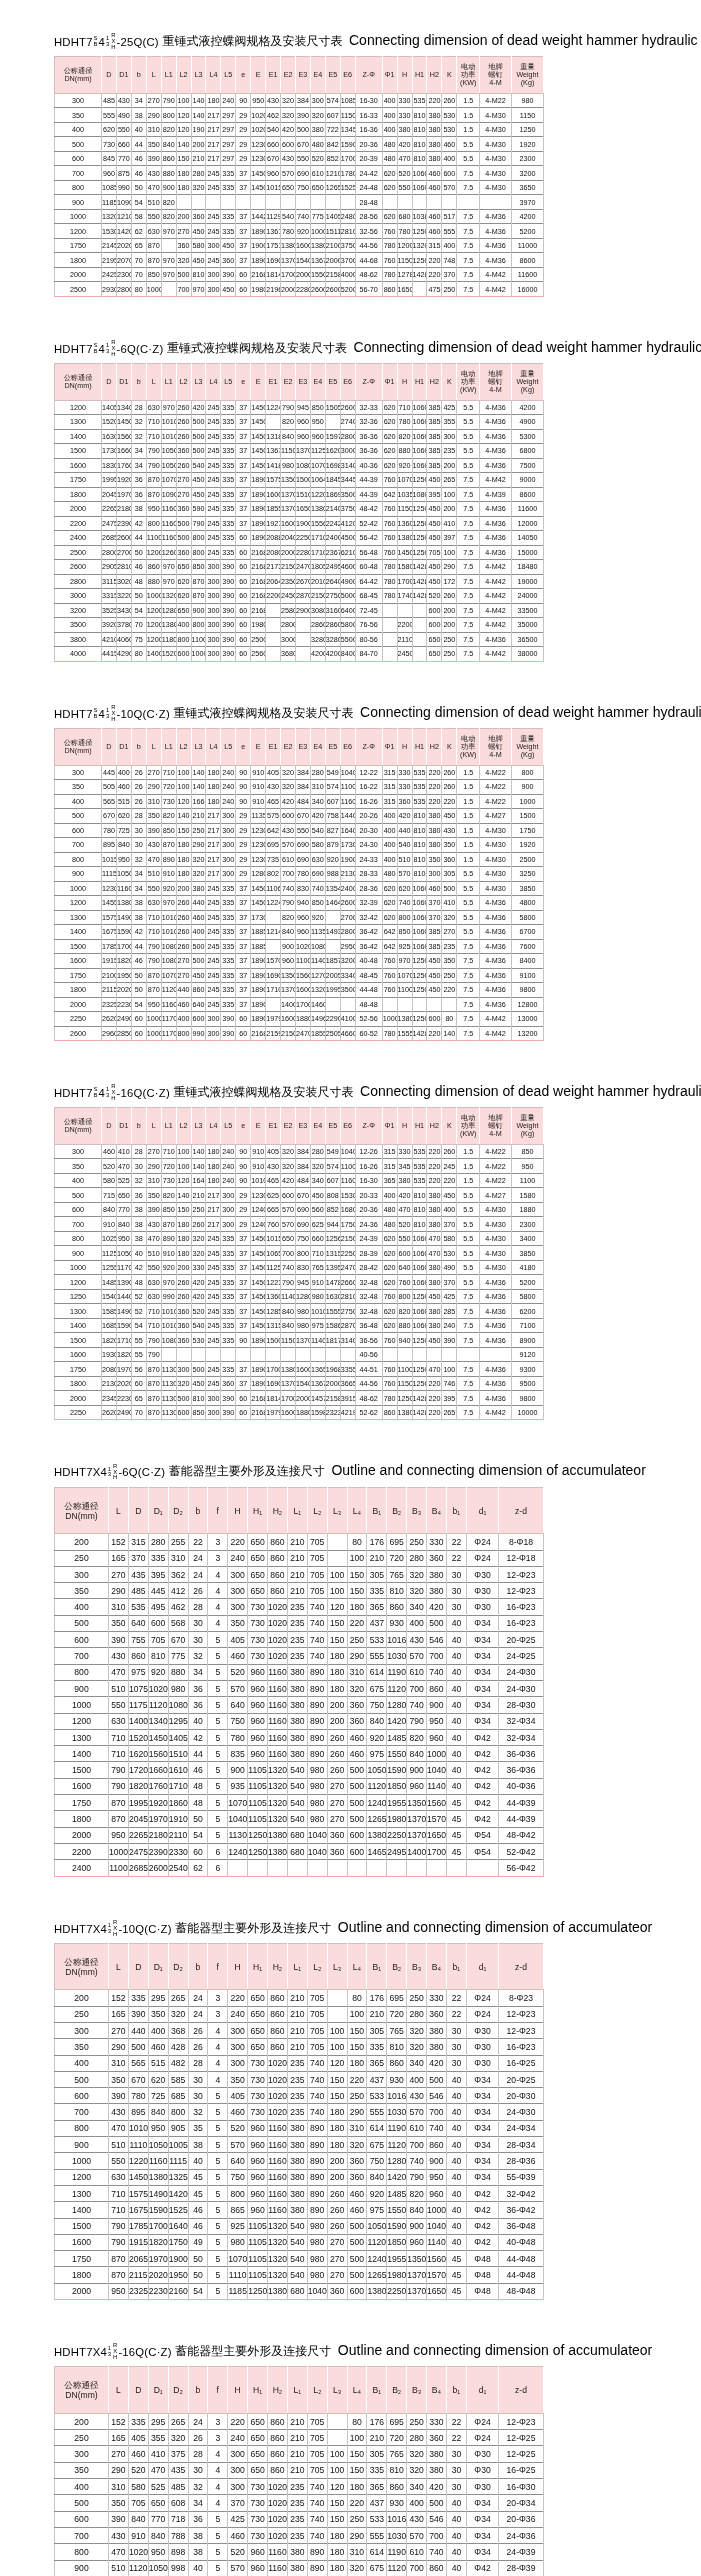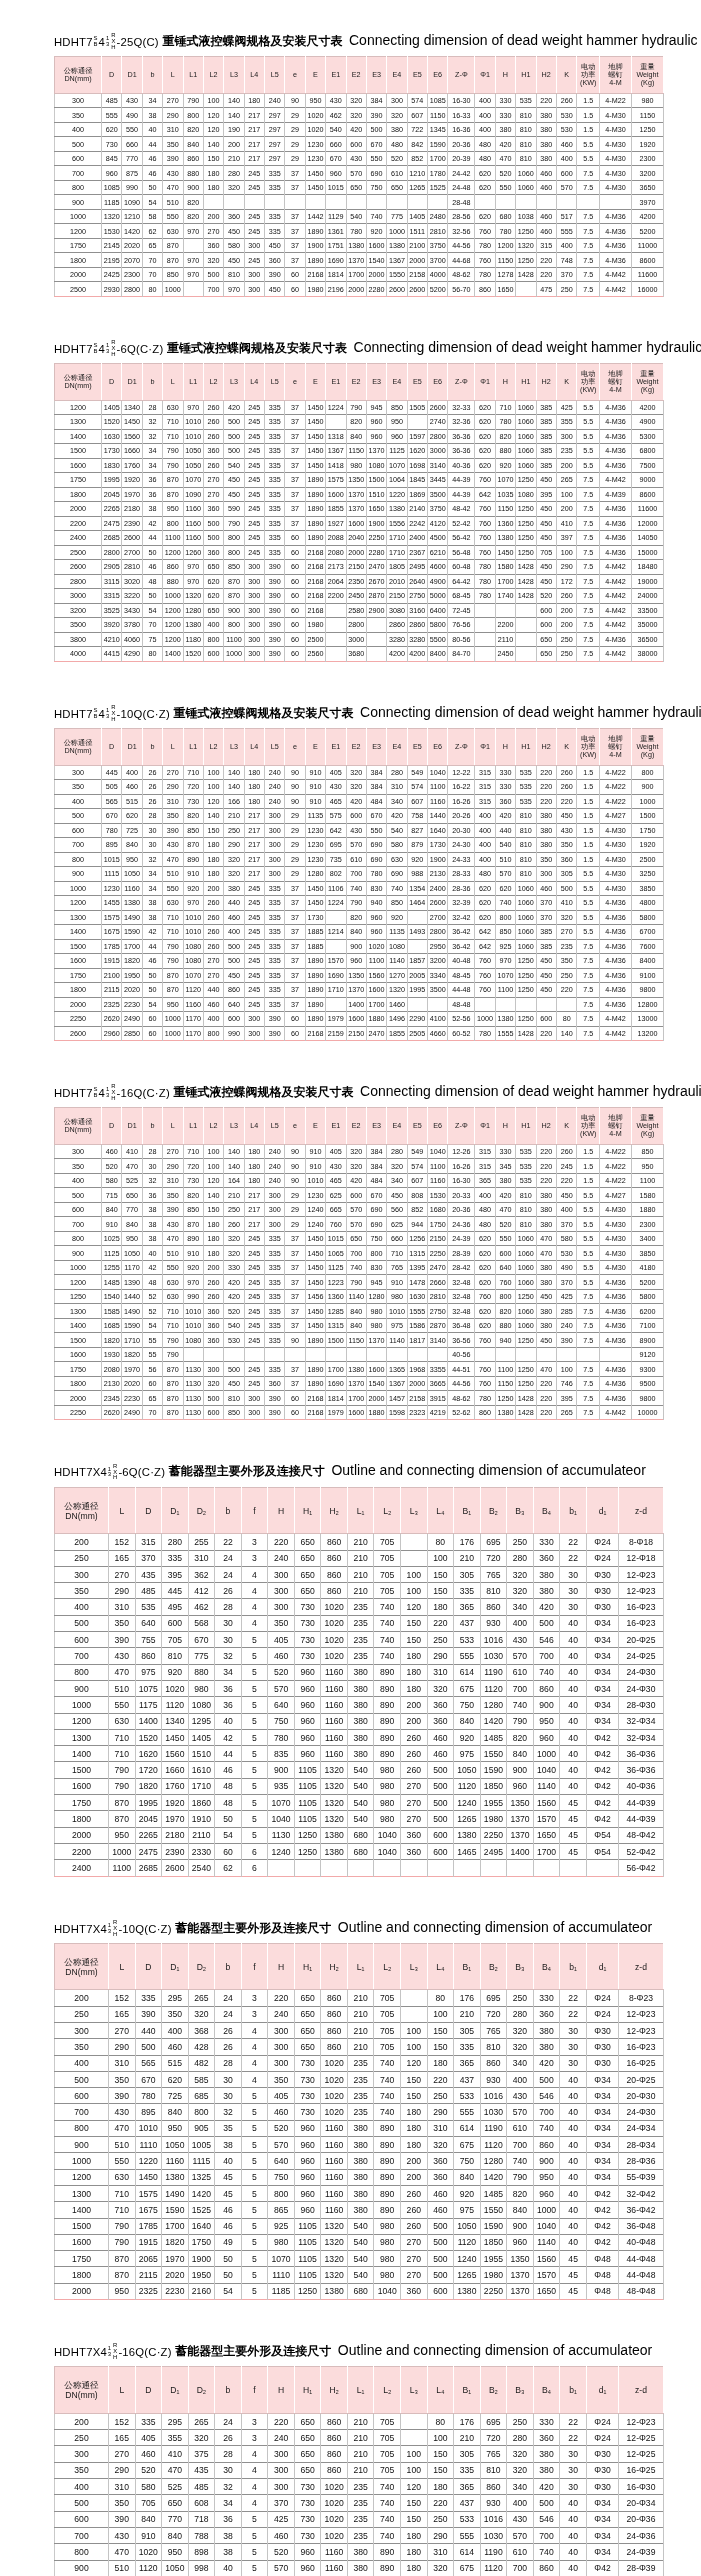--- a/index.html
+++ b/index.html
@@ -3,23 +3,23 @@
 <meta charset="utf-8">
 <style>
   html,body{margin:0;padding:0;background:#ffffff;}
   body{width:702px;height:2576px;overflow:hidden;font-family:"Liberation Sans","DejaVu Sans",sans-serif;color:#1a1a1a;}
   .page{padding:32px 25px 0 54px;box-sizing:border-box;}
   .tbl-block{margin-bottom:42px;}
   .ttl{margin:0 0 5.4px 0;font-size:10.8px;font-weight:normal;white-space:nowrap;}
   .model{font-size:11.3px;letter-spacing:0.2px;color:#000;}
   .model .seg{display:inline-block;vertical-align:middle;}
   .model .stack{display:inline-flex;flex-direction:column;align-items:center;justify-content:center;font-size:5.9px;line-height:5.9px;margin:0 0.9px;vertical-align:middle;color:#000;}
-  .ttl-cn{font-weight:bold;font-size:12px;color:#000;margin-left:3.6px;margin-top:20px;}
+  .ttl-cn{font-weight:normal;font-size:12px;color:#000;margin-left:3.6px;margin-top:20px;}
   .ttl-en{font-size:14px;color:#000;margin-left:3.6px;}
-  table{border-collapse:collapse;table-layout:fixed;width:610px;border:0.9px solid #c9c9c9;border-bottom:1.8px solid #f2a9a9;background:#fff;}
+  table{border-collapse:collapse;table-layout:fixed;width:490px;border:0.9px solid #c9c9c9;border-bottom:1.8px solid #f2a9a9;background:#fff;}
   th{background:#fbdcdc;border:0.9px solid #d8bcbc;border-right:0.9px solid #ffffff;font-weight:normal;color:#1a1a1a;white-space:pre-line;padding:1.8px 0;vertical-align:middle;}
   td{border-top:0.9px solid #8f8f8f;border-right:0.9px solid #c4c4c4;text-align:center;vertical-align:middle;padding:0;overflow:hidden;white-space:nowrap;color:#111;}
   .valve th{font-size:7.2px;height:32px;line-height:8px;}
   .valve td{font-size:7.2px;height:13.5px;}
   .acc th{font-size:8.6px;height:42px;line-height:10px;}
   .acc td{font-size:8.6px;height:15.3px;}
   .firstcol{font-size:7.7px;}
 </style>
 </head>
 <body>

